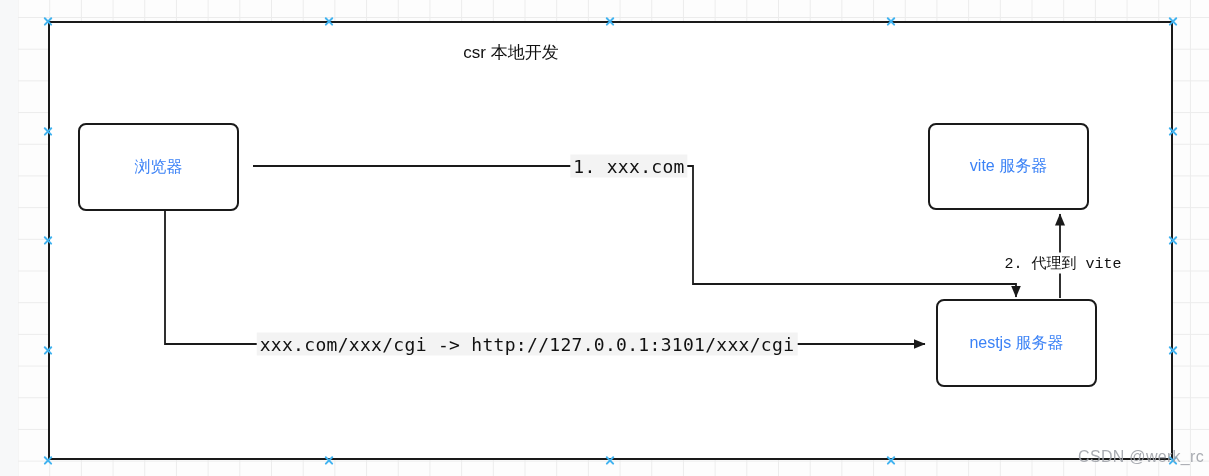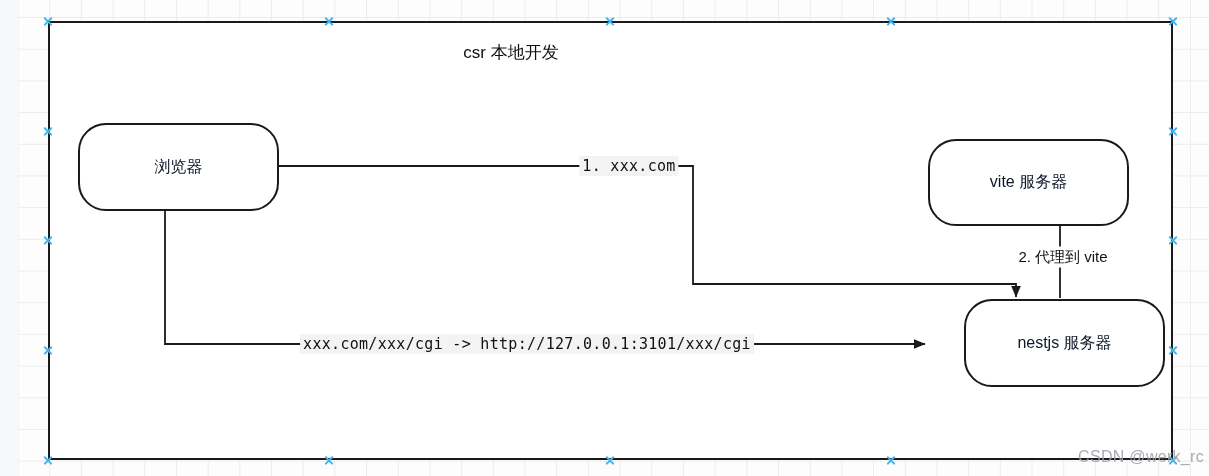--- a/index.html
+++ b/index.html
@@ -46,57 +46,57 @@
   }
   .edges-layer {
     position: absolute;
     left: 0; top: 0;
     width: 1209px; height: 476px;
     z-index: 3;
     pointer-events: none;
   }
   .node {
     position: absolute;
-    width: 201px; height: 88px;
+    width: 161px; height: 88px;
     border: 2px solid #1a1a1a;
-    border-radius: 28px;
+    border-radius: 8px;
     background: #ffffff;
     box-sizing: border-box;
     display: flex;
     align-items: center;
     justify-content: center;
     font-size: 16px;
-    color: #0f172a;
+    color: #3b82f6;
     z-index: 4;
   }
   .node-browser { left: 78px;  top: 123px; }
-  .node-vite    { left: 928px; top: 139px; height: 87px; }
-  .node-nestjs  { left: 964px; top: 299px; align-items: center; }
+  .node-vite    { left: 928px; top: 123px; height: 87px; }
+  .node-nestjs  { left: 936px; top: 299px; align-items: center; }
   .edge-label {
     position: absolute;
     transform: translate(-50%, -50%);
     white-space: nowrap;
     z-index: 5;
     color: #111111;
   }
   .edge-label.mono {
     font-family: "DejaVu Sans Mono", "Liberation Mono", monospace;
-    font-size: 15px;
+    font-size: 18px;
     letter-spacing: 0.3px;
     background: #f3f3f3;
     padding: 1px 3px;
   }
   .edge-label.plain {
     font-size: 15px;
     background: #ffffff;
     padding: 1px 4px;
   }
   .label-step1   { left: 629px;  top: 166px; }
   .label-rewrite { left: 527px;  top: 344px; }
-  .label-step2   { left: 1063px; top: 257px; }
+  .label-step2   { left: 1063px; top: 263px; font-family: Liberation Mono, monospace; }
   .cp {
     position: absolute;
     width: 11px; height: 11px;
     transform: translate(-50%, -50%);
     z-index: 6;
   }
   .cp::before, .cp::after {
     content: "";
     position: absolute;
     left: 0; top: 4.6px;

